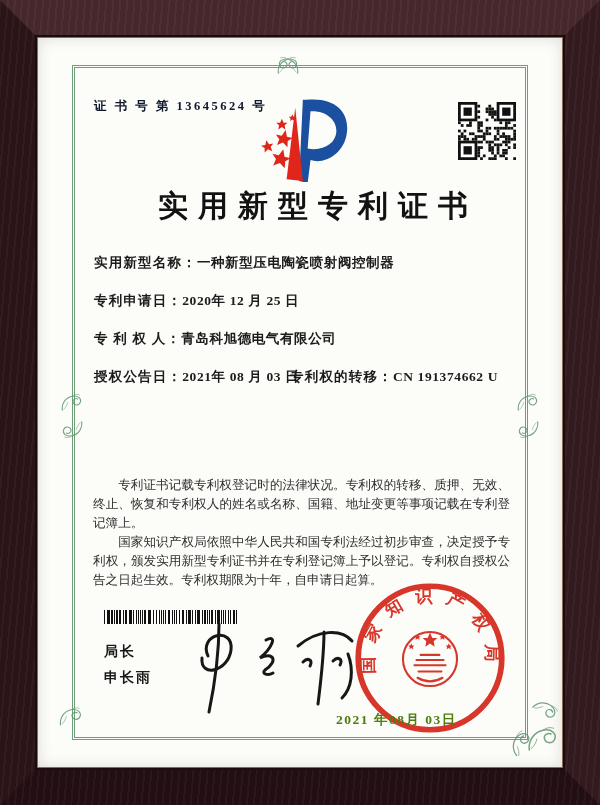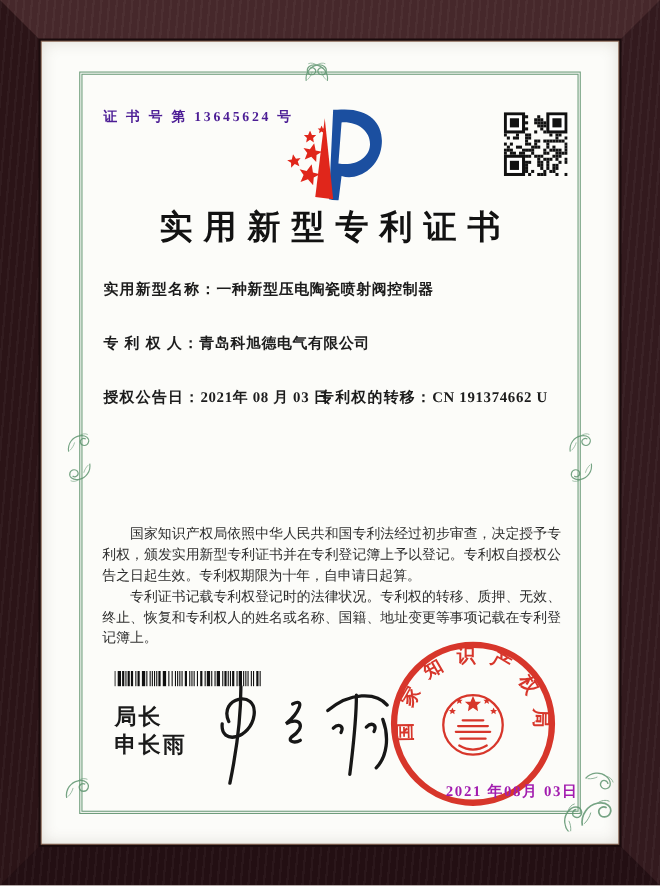--- a/index.html
+++ b/index.html
@@ -9,43 +9,43 @@
   
   .frame{position:absolute;inset:0;border:38px solid;
          border-color:#46282b #331a1e #230f13 #2b1417;box-sizing:border-box;}
   .grain{position:absolute;inset:0;pointer-events:none;
          background:repeating-linear-gradient(95deg,rgba(255,255,255,.035) 0 2px,transparent 2px 7px);}
   .paper{position:absolute;inset:38px;background:#fcfcf9;
          box-shadow:0 0 0 1px #8a6a58, 0 0 0 3px #1a0b0d, inset 0 0 14px rgba(90,80,60,.18);}
   .green-border{position:absolute;left:34px;top:27px;right:34px;bottom:27px;
          border:3px double #6f9d7c;}
   .orn{position:absolute;color:#5f9570;opacity:.85;}
-  .cert-number{position:absolute;left:56px;top:60px;font-size:12.5px;color:#4c1d95;
+  .cert-number{position:absolute;left:56px;top:60px;font-size:12.5px;color:#0f172a;
          letter-spacing:2.5px;font-weight:600;}
   .logo{position:absolute;left:212px;top:58px;width:100px;height:86px;}
   .qr{position:absolute;left:420px;top:64px;width:58px;height:58px;}
-  .title{position:absolute;left:0;top:148px;width:100%;text-align:center;
+  .title{position:absolute;left:13px;top:148px;width:100%;text-align:center;
          font-size:30px;font-weight:bold;color:#121212;letter-spacing:10px;text-indent:10px;}
   .fields{position:absolute;left:56px;right:36px;top:218px;display:flex;
-          flex-direction:column;gap:35px;font-size:13.5px;line-height:14px;
+          flex-direction:column;gap:24px;font-size:13.5px;line-height:14px;
           color:#1c1c1c;font-weight:600;}
   .frow{white-space:nowrap;letter-spacing:.6px;}
   .frow .lab{letter-spacing:1.2px;}
   .grant-group{display:inline-block;}
   .grant-first{width:192px;}
   .paras{position:absolute;left:55px;top:438px;width:417px;font-size:12.6px;
          line-height:19px;color:#2e2e2e;text-align:justify;font-weight:500;}
   .paras p{margin:0;text-indent:2em;}
   .barcode{position:absolute;left:66px;top:572px;width:136px;height:14px;}
   .officer{position:absolute;left:66px;top:601px;font-family:Liberation Serif, serif;
-           font-weight:bold;font-size:20px;color:#1a1a1a;line-height:26px;letter-spacing:2px;}
+           font-weight:bold;font-size:14px;color:#1a1a1a;line-height:26px;letter-spacing:2px;}
   .signature{position:absolute;left:142px;top:578px;width:195px;height:115px;}
   .seal{position:absolute;left:314px;top:542px;width:156px;height:156px;opacity:.93;}
-  .seal-date{position:absolute;left:298px;top:673px;width:190px;text-align:right;
-             font-size:13.5px;font-weight:bold;color:#a21caf;letter-spacing:1.5px;}
+  .seal-date{position:absolute;left:298px;top:673px;width:190px;text-align:left;
+             font-size:13.5px;font-weight:bold;color:#4d7c0f;letter-spacing:1.5px;}
 </style>
 </head>
 <body>
 
 <div class="page">
   <div class="frame"></div>
   <div class="grain"></div>
 
   <div class="paper">
     <div class="green-border"></div>
@@ -229,30 +229,31 @@
           <rect x="16" y="2" width="3" height="3" fill="#111"></rect>
           <rect x="0" y="14" width="7" height="7" fill="#111"></rect>
           <rect x="1" y="15" width="5" height="5" fill="#fff"></rect>
           <rect x="2" y="16" width="3" height="3" fill="#111"></rect>
         </svg></div>
 
     <div class="title">实用新型专利证书</div>
 
     <div class="fields">
       <div class="frow"><span class="lab">实用新型名称：</span><span>一种新型压电陶瓷喷射阀控制器</span></div>
+      <div class="frow"><span class="lab">专利申请日：</span><span>2020年 12 月 25 日</span></div>
       <div class="frow"><span class="lab">专 利 权 人：</span><span>青岛科旭德电气有限公司</span></div>
       <div class="frow">
         <span class="grant-group grant-first"><span class="lab">授权公告日：</span><span>2021年 08 月 03 日</span></span>
         <span class="grant-group"><span class="lab">专利权的转移：</span><span>CN 191374662 U</span></span>
       </div>
     </div>
 
     <div class="paras">
+      <p>专利证书记载专利权登记时的法律状况。专利权的转移、质押、无效、终止、恢复和专利权人的姓名或名称、国籍、地址变更等事项记载在专利登记簿上。</p>
       <p>国家知识产权局依照中华人民共和国专利法经过初步审查，决定授予专利权，颁发实用新型专利证书并在专利登记簿上予以登记。专利权自授权公告之日起生效。专利权期限为十年，自申请日起算。</p>
-      <p>专利证书记载专利权登记时的法律状况。专利权的转移、质押、无效、终止、恢复和专利权人的姓名或名称、国籍、地址变更等事项记载在专利登记簿上。</p>
     </div>
 
     <div class="barcode"><svg width="136" height="14">
           <rect x="0" y="0" width="1" height="14" fill="#111"></rect>
           <rect x="3" y="0" width="3" height="14" fill="#111"></rect>
           <rect x="7" y="0" width="2" height="14" fill="#111"></rect>
           <rect x="10" y="0" width="1" height="14" fill="#111"></rect>
           <rect x="12" y="0" width="2" height="14" fill="#111"></rect>
           <rect x="15" y="0" width="2" height="14" fill="#111"></rect>
           <rect x="19" y="0" width="1" height="14" fill="#111"></rect>

